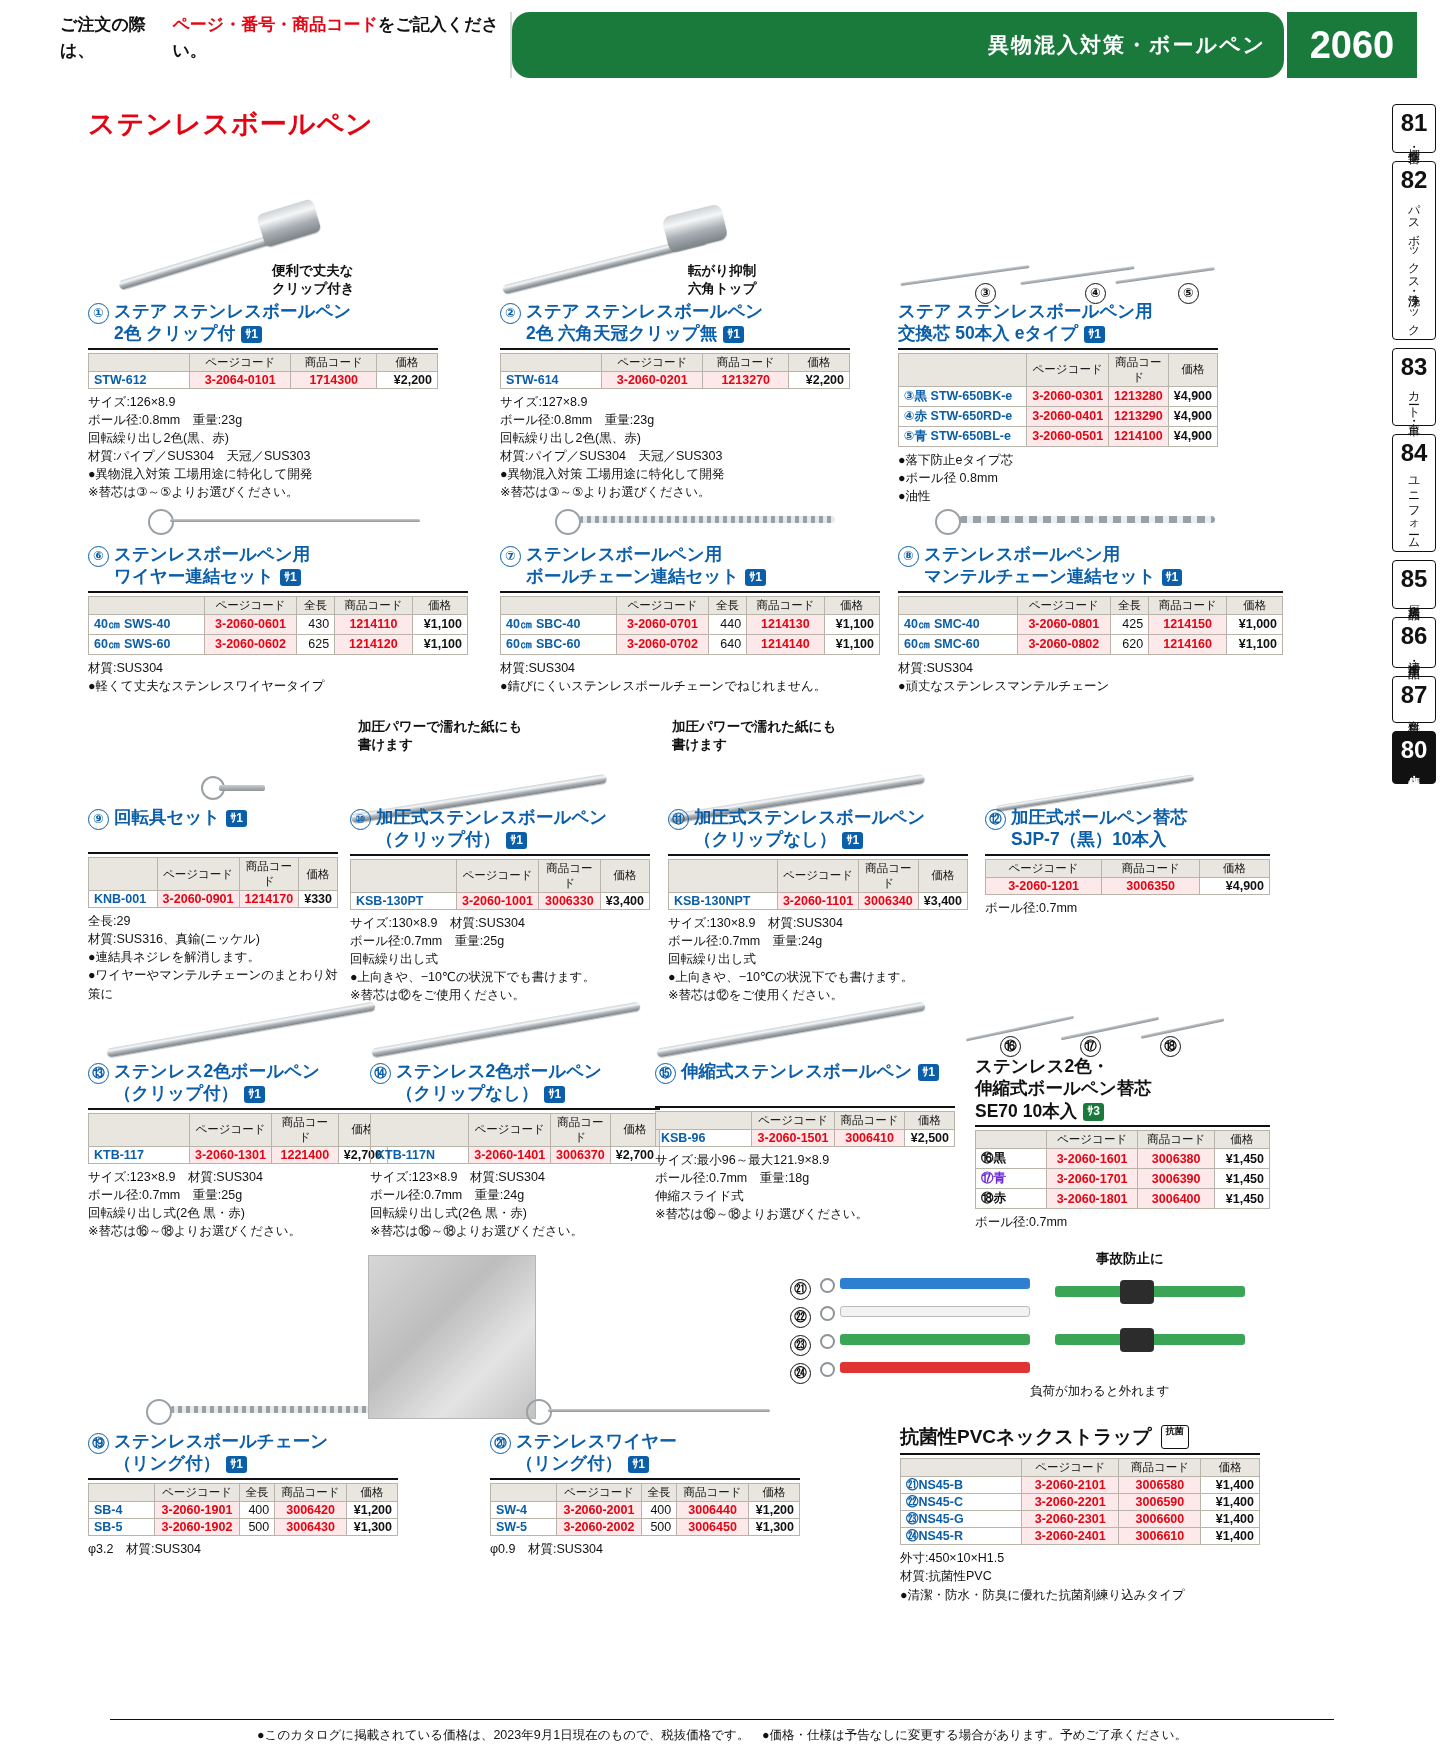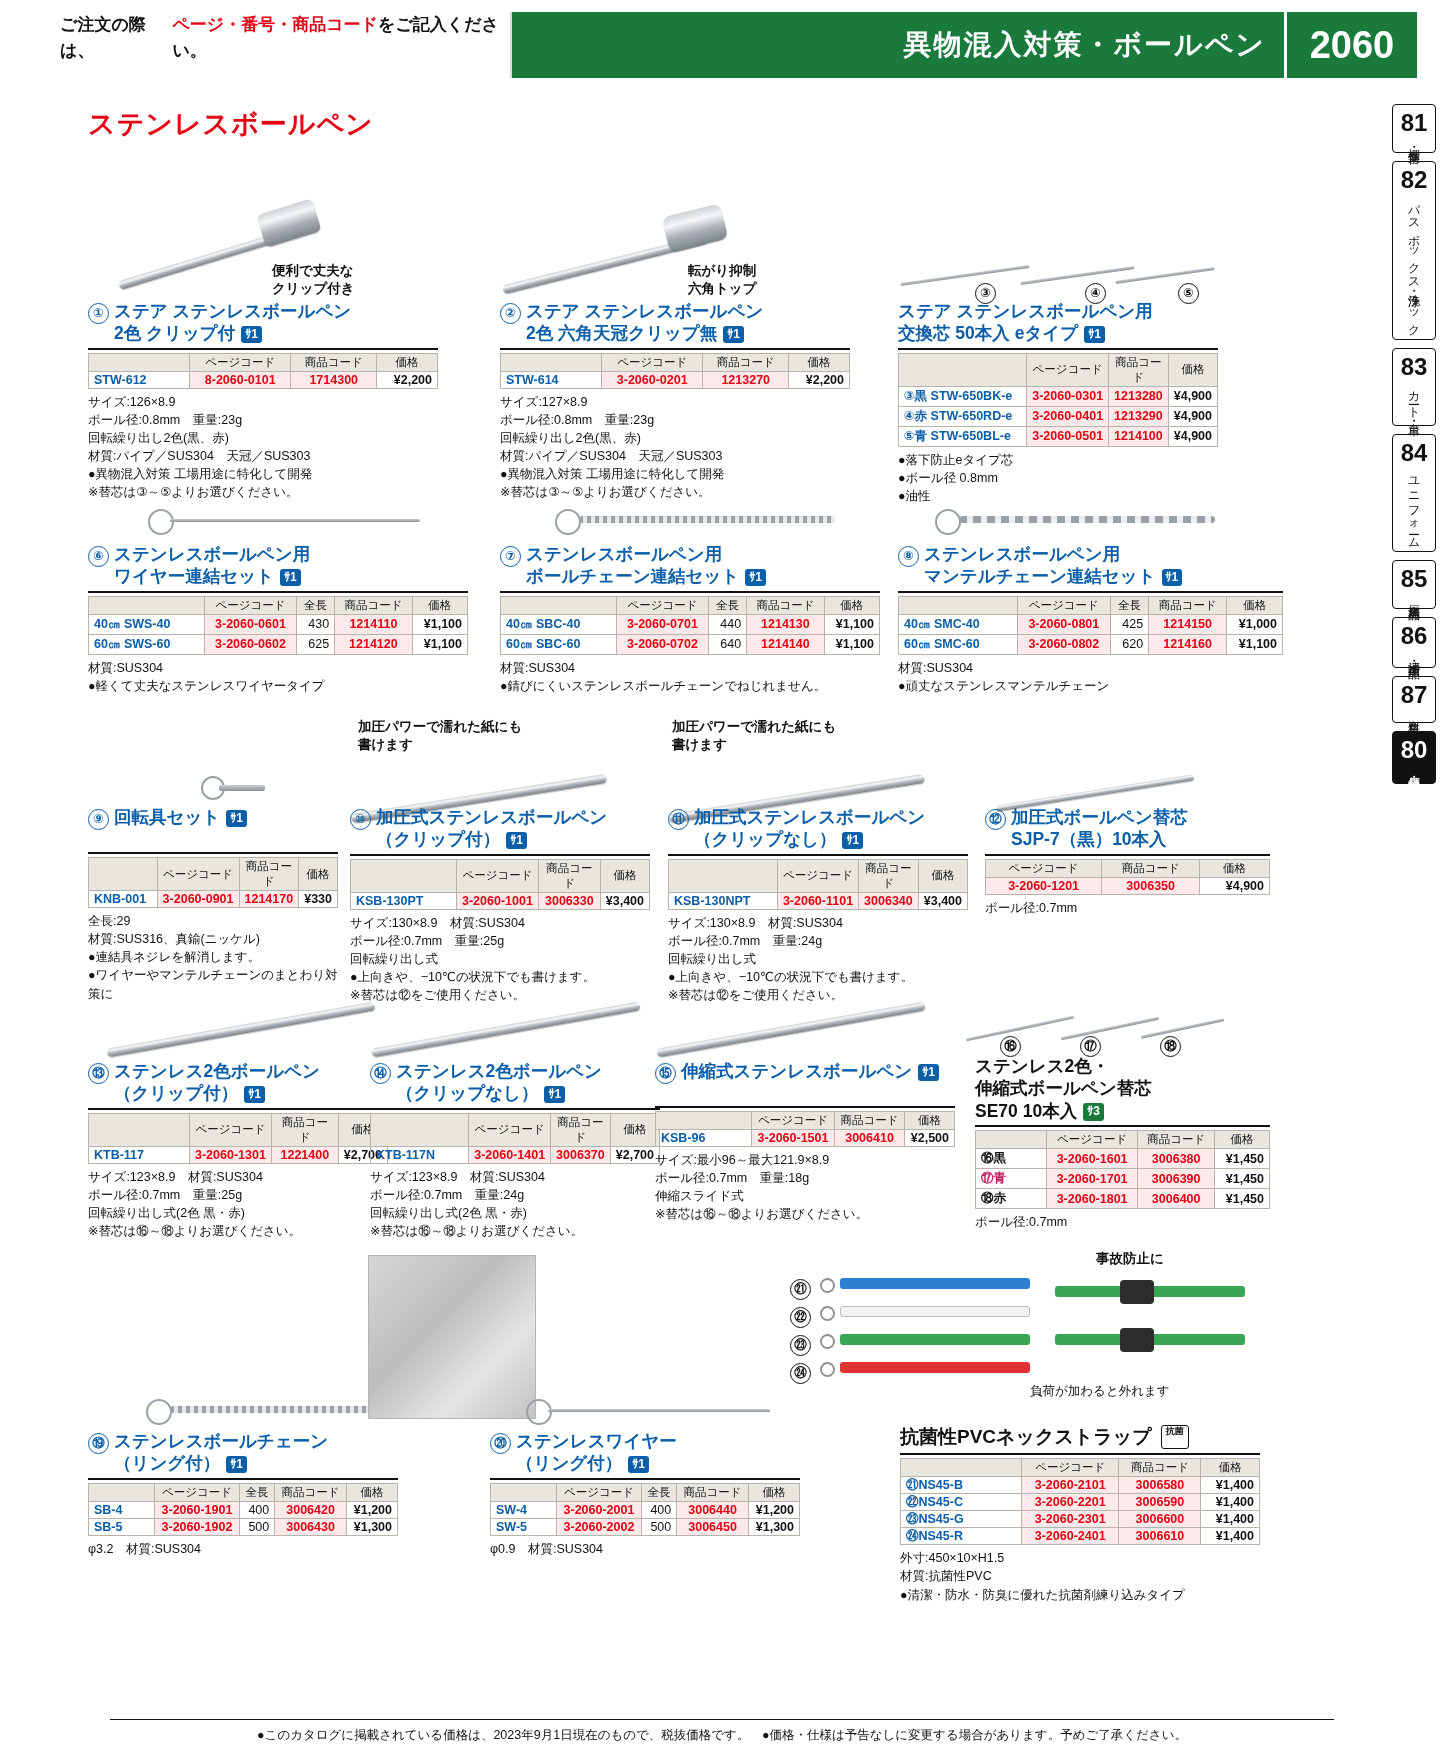--- a/index.html
+++ b/index.html
@@ -20,21 +20,21 @@
     border-right:2px solid #d9d9d9;
     display:flex;justify-content:space-between;
     font-size:17px;line-height:1.55;color:#111;font-weight:bold;
   }
   .hdr-note .red{color:#e30513;}
   .hdr-bar{
     position:absolute;left:512px;top:12px;width:772px;height:66px;
     background:#1a7a3c;
     display:flex;align-items:center;justify-content:flex-end;
     padding-right:18px;box-sizing:border-box;
-    color:#fff;font-size:28px;font-weight:bold;letter-spacing:2px;
+    color:#fff;font-size:21px;font-weight:bold;letter-spacing:2px;border-radius:18px;
   }
   .hdr-num{
     position:absolute;left:1284px;top:12px;width:130px;height:66px;
     background:#1a7a3c;color:#fff;
     display:flex;align-items:center;justify-content:center;
     font-size:38px;font-weight:bold;
     border-left:3px solid #fff;
   }
 
   
@@ -236,21 +236,21 @@
     <table class="spec" style="width:350px;">
       <tbody>
           <tr>
         <th style="width:90px;"></th>
         <th>ページコード</th>
         <th>商品コード</th>
         <th>価格</th>
       </tr>
       <tr>
         <td class="name">STW-612</td>
-        <td class="code">8-2060-0101</td>
+        <td class="code">3-2064-0101</td>
         <td class="code2">1714300</td>
         <td class="price">¥2,200</td>
       </tr>
     </tbody>
       </table>
     <div class="desc" style="white-space:pre-line;">サイズ:126×8.9
 ボール径:0.8mm　重量:23g
 回転繰り出し2色(黒、赤)
 材質:パイプ／SUS304　天冠／SUS303
 ●異物混入対策 工場用途に特化して開発
@@ -732,21 +732,21 @@
         <th>商品コード</th>
         <th>価格</th>
       </tr>
       <tr>
         <td class="name" style="color:#111;"><span>⑯</span><span>黒</span></td>
         <td class="code">3-2060-1601</td>
         <td class="code2">3006380</td>
         <td class="price">¥1,450</td>
       </tr>
       <tr>
-        <td class="name" style="color:#be185d;"><span>⑰</span><span>青</span></td>
+        <td class="name" style="color:#6d28d9;"><span>⑰</span><span>青</span></td>
         <td class="code">3-2060-1701</td>
         <td class="code2">3006390</td>
         <td class="price">¥1,450</td>
       </tr>
       <tr>
         <td class="name" style="color:#111;"><span>⑱</span><span>赤</span></td>
         <td class="code">3-2060-1801</td>
         <td class="code2">3006400</td>
         <td class="price">¥1,450</td>
       </tr>

